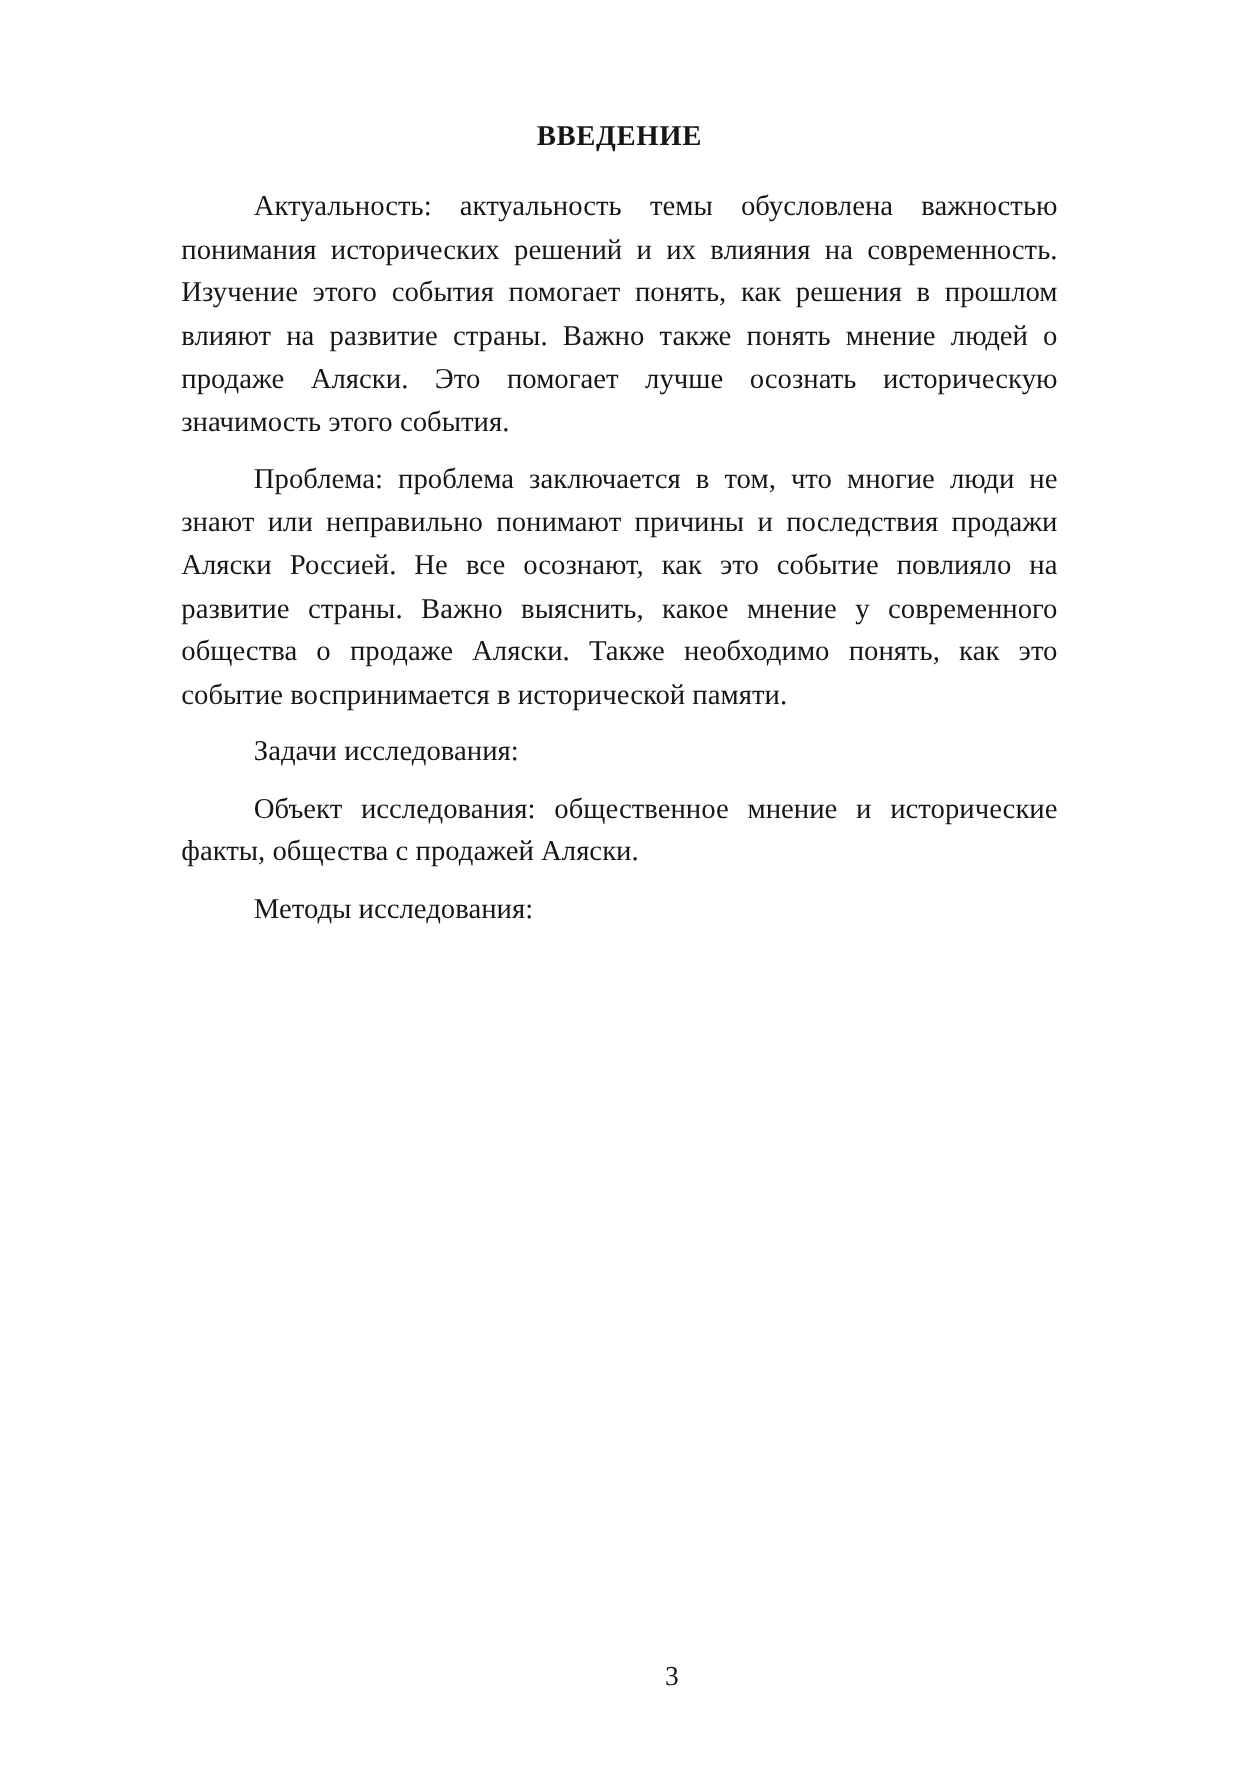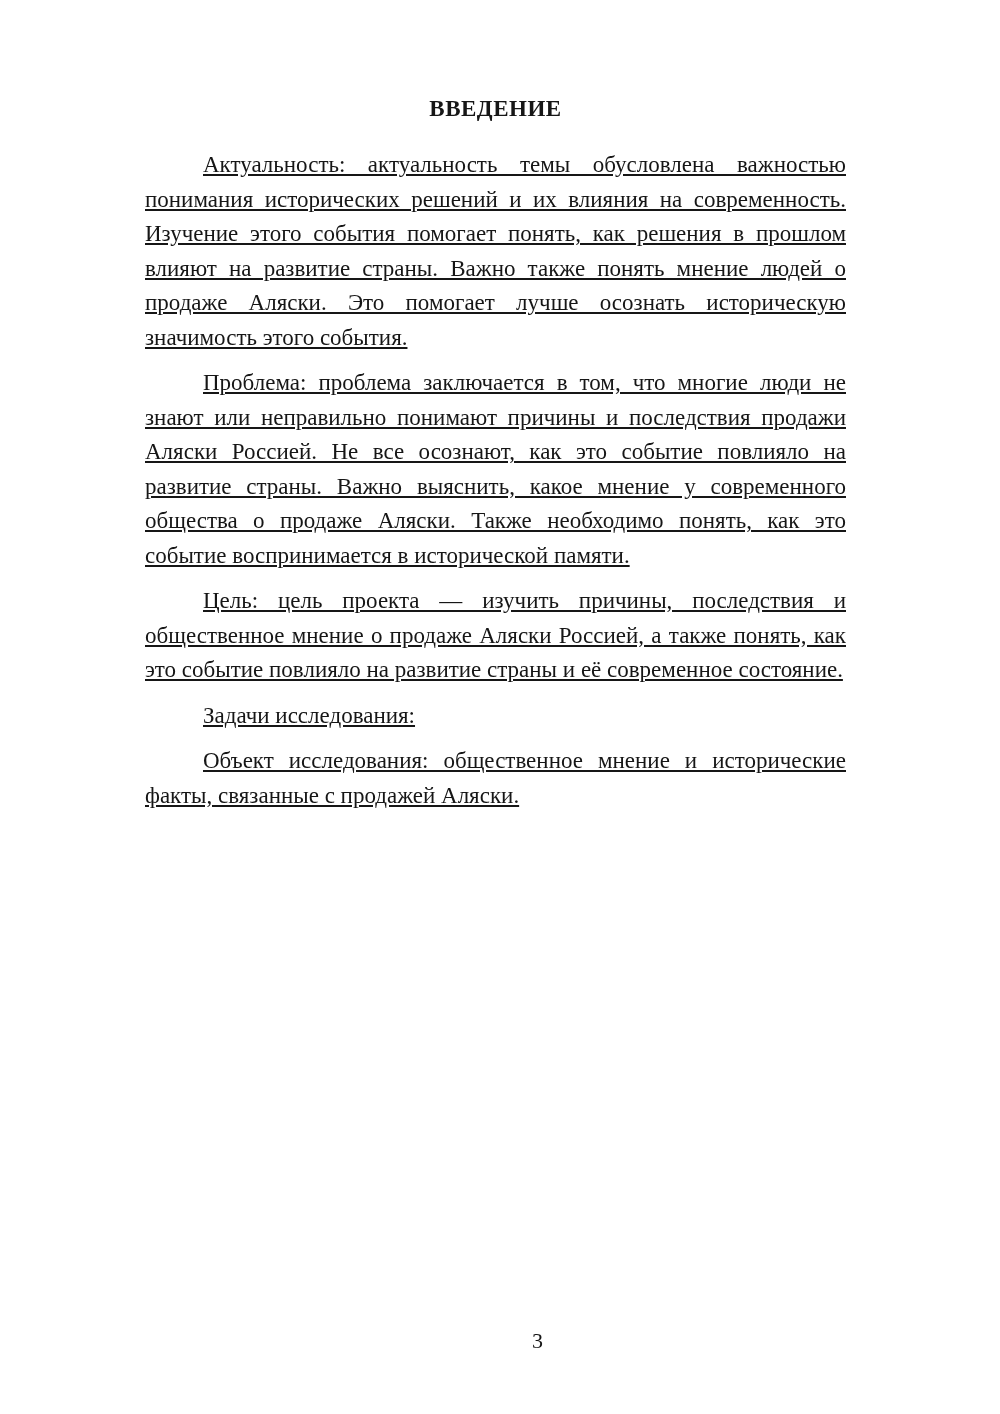--- a/index.html
+++ b/index.html
@@ -28,21 +28,20 @@
     text-align: center;
     letter-spacing: 0.5px;
     margin: 0 0 26px 0;
   }
   .para {
     font-size: 23px;
     line-height: 1.5;
     text-align: justify;
     text-indent: 58px;
     margin: 0 0 11px 0;
-    text-decoration: underline;
   }
   .tasks {
     margin: 0 0 0 0;
   }
   .task {
     font-size: 23px;
     line-height: 1.5;
     text-align: left;
     margin: 0 0 11px 0;
     padding-left: 30px;
@@ -62,25 +61,25 @@
 <body>
 
 <div class="page">
 
   <h1 class="doc-title">ВВЕДЕНИЕ</h1>
 
   <p class="para">Актуальность: актуальность темы обусловлена важностью понимания исторических решений и их влияния на современность. Изучение этого события помогает понять, как решения в прошлом влияют на развитие страны. Важно также понять мнение людей о продаже Аляски. Это помогает лучше осознать историческую значимость этого события.</p>
 
   <p class="para">Проблема: проблема заключается в том, что многие люди не знают или неправильно понимают причины и последствия продажи Аляски Россией. Не все осознают, как это событие повлияло на развитие страны. Важно выяснить, какое мнение у современного общества о продаже Аляски. Также необходимо понять, как это событие воспринимается в исторической памяти.</p>
 
-  <p class="para">Цель: цель проекта — изучить причины, последствия и общественное мнение о продаже Аляски Россией, а также понять, как это событие повлияло на развитие страны и её современное состояние.</p>
 
   <p class="para">Задачи исследования:</p>
 
 
-  <p class="para">Объект исследования: общественное мнение и исторические факты, связанные с продажей Аляски.</p>
+  <p class="para">Объект исследования: общественное мнение и исторические факты, общества с продажей Аляски.</p>
 
 
 
+  <p class="para">Методы исследования:</p>
 
   <div class="page-number">3</div>
 
 </div>
 
 </body></html>

